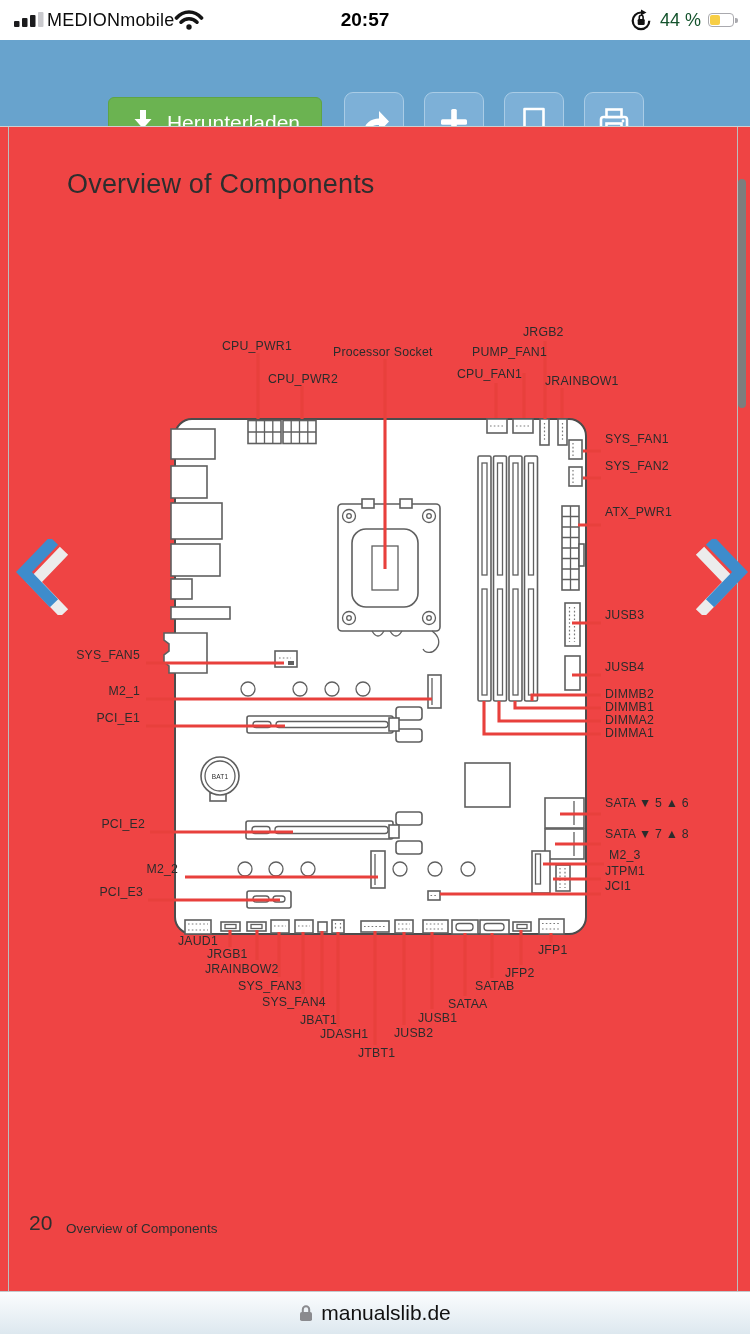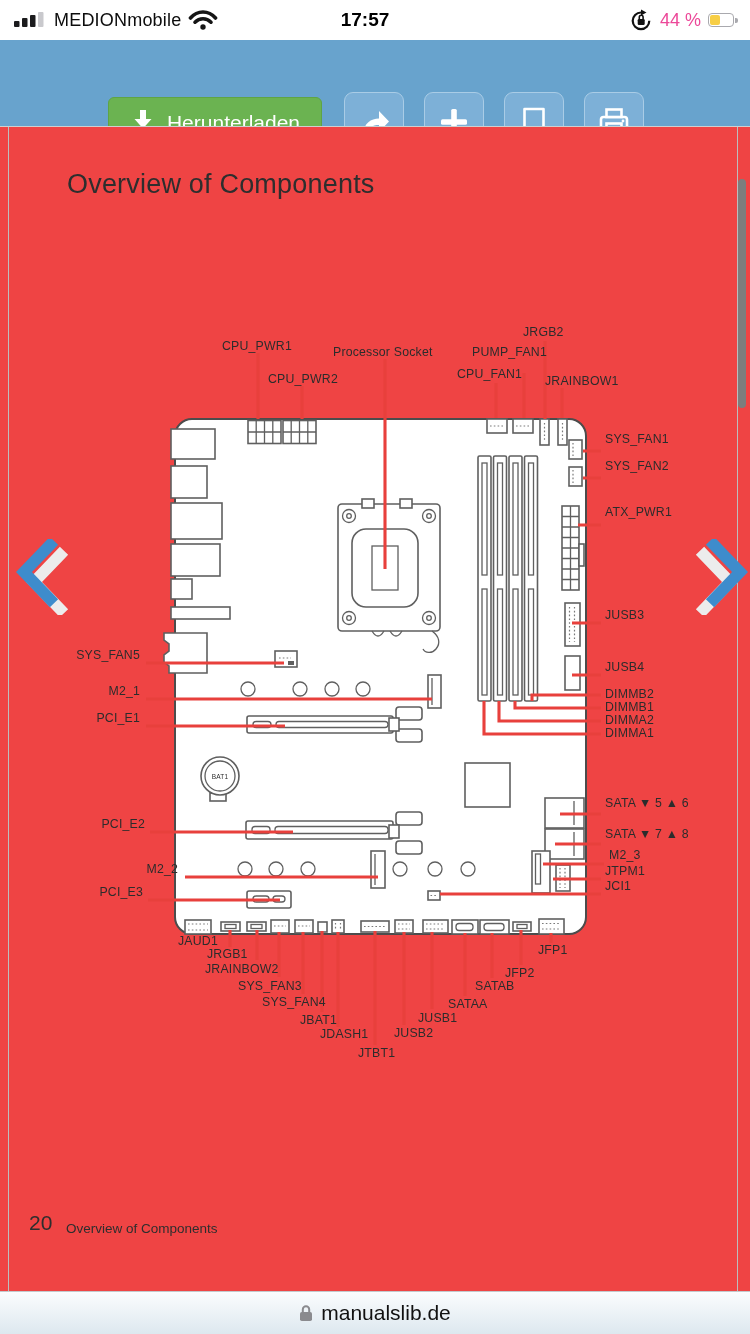--- a/index.html
+++ b/index.html
@@ -2,26 +2,26 @@
 <html><head>
 <meta charset="utf-8">
 <style>
   html,body{margin:0;padding:0;background:#e9e9e9;}
   *{box-sizing:border-box;}
   .phone{position:relative;width:750px;height:1334px;background:#fff;overflow:hidden;
          font-family:"Liberation Sans",sans-serif;}
 
   
   .status-bar{position:absolute;left:0;top:0;width:750px;height:40px;background:#fff;}
-  .sb-left{position:absolute;left:14px;top:0;height:40px;display:flex;align-items:center;gap:7px;}
+  .sb-left{position:absolute;left:14px;top:0;height:40px;display:flex;align-items:center;}
   .sb-carrier{font-size:18px;color:#0c0c0c;letter-spacing:.2px;}
   .sb-time{position:absolute;left:280px;top:0;width:170px;height:40px;line-height:40px;
            text-align:center;font-size:19px;font-weight:bold;color:#000;}
   .sb-right{position:absolute;right:12px;top:0;height:40px;display:flex;align-items:center;gap:7px;}
-  .sb-batt-label{font-size:18px;color:#ec4899;}
+  .sb-batt-label{font-size:18px;color:#14532d;}
   .batt{position:relative;width:30px;height:14px;}
   .batt-body{position:absolute;left:0;top:0;width:26px;height:14px;border:1.2px solid #a9a9ae;border-radius:4px;}
   .batt-fill{position:absolute;left:2px;top:2px;height:10px;border-radius:2px;background:#f7ce45;}
   .batt-nub{position:absolute;left:27px;top:4.5px;width:2.6px;height:5px;background:#a9a9ae;
             border-radius:0 2px 2px 0;}
 
   
   .toolbar{position:absolute;left:0;top:40px;width:750px;height:86px;background:#68a3cd;}
   .dl-btn{position:absolute;left:108px;top:57px;width:214px;height:52px;background:#6bb351;
           border:1px solid #5fa445;border-radius:6px;display:flex;align-items:center;
@@ -69,21 +69,21 @@
         <rect x="16" y="5" width="5.5" height="12" rx="1" fill="#1b1b1d"></rect>
         <rect x="24" y="2" width="5.5" height="15" rx="1" fill="#c9c9cd"></rect>
       </svg>
       <span class="sb-carrier">MEDIONmobile</span>
       <svg width="30" height="22" viewBox="0 0 30 22">
         <path d="M2.5,9 C6,5 10.3,3 15,3 C19.7,3 24,5 27.5,9" fill="none" stroke="#151515" stroke-width="3.6" stroke-linecap="round"></path>
         <path d="M7,13.2 C9.3,10.9 12,9.8 15,9.8 C18,9.8 20.7,10.9 23,13.2" fill="none" stroke="#151515" stroke-width="3.6" stroke-linecap="round"></path>
         <circle cx="15" cy="18" r="2.7" fill="#151515"></circle>
       </svg>
     </div>
-    <div class="sb-time">17:57</div>
+    <div class="sb-time">20:57</div>
     <div class="sb-right">
       <svg width="24" height="23" viewBox="0 0 24 23">
         <path d="M12,3.5 a8.3,8.3 0 1 0 8.3,8.3" fill="none" stroke="#111" stroke-width="2.2"></path>
         <polygon points="12,0.5 12,6.5 17.5,3.5" fill="#111"></polygon>
         <rect x="8.7" y="10" width="7" height="6" rx="1.2" fill="#111"></rect>
         <path d="M10.3,10 v-1.8 a1.9,1.9 0 0 1 3.8,0 V10" fill="none" stroke="#111" stroke-width="1.6"></path>
       </svg>
       <span class="sb-batt-label">44 %</span>
       <div class="batt">
         <div class="batt-body"></div>

